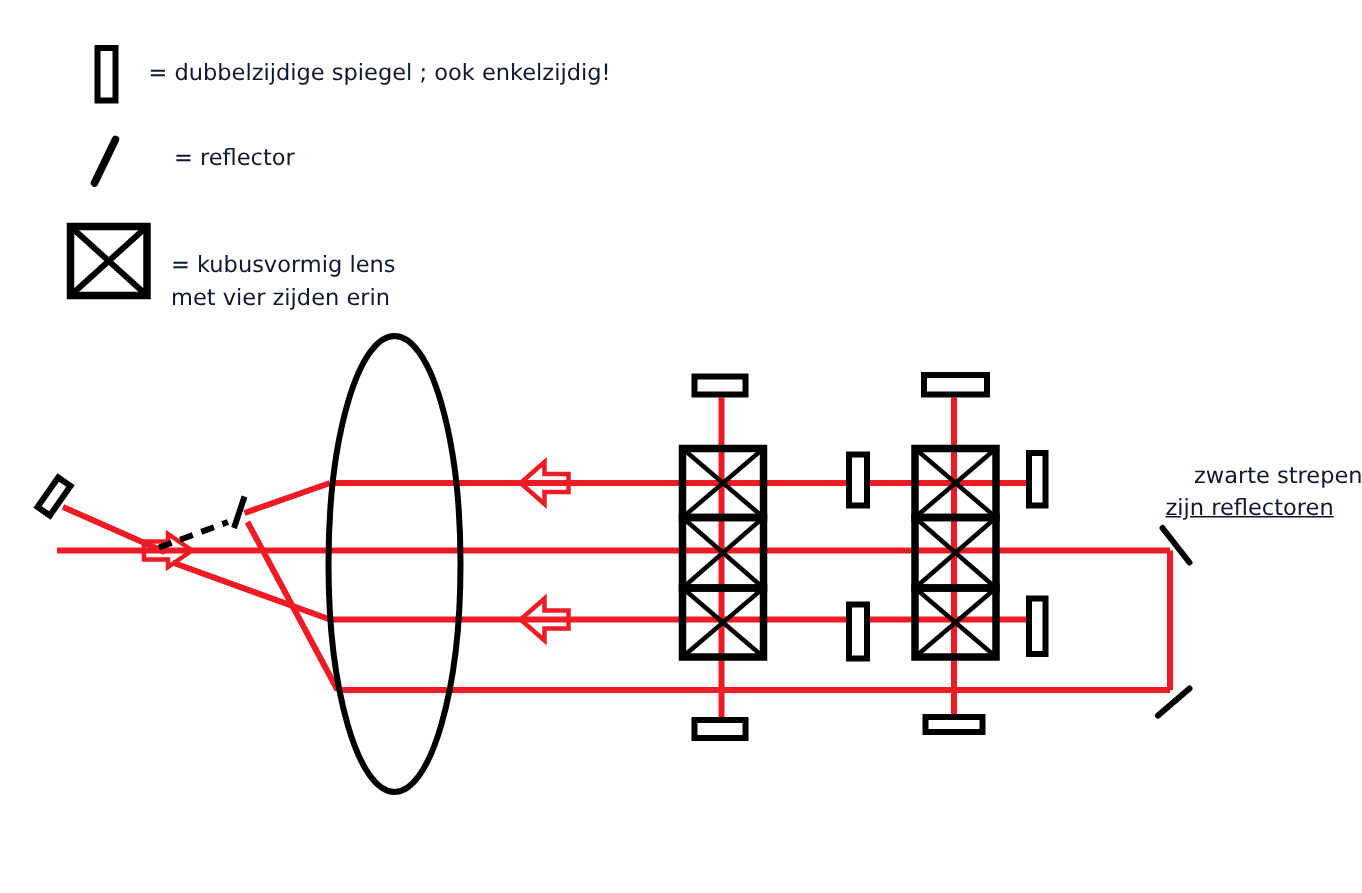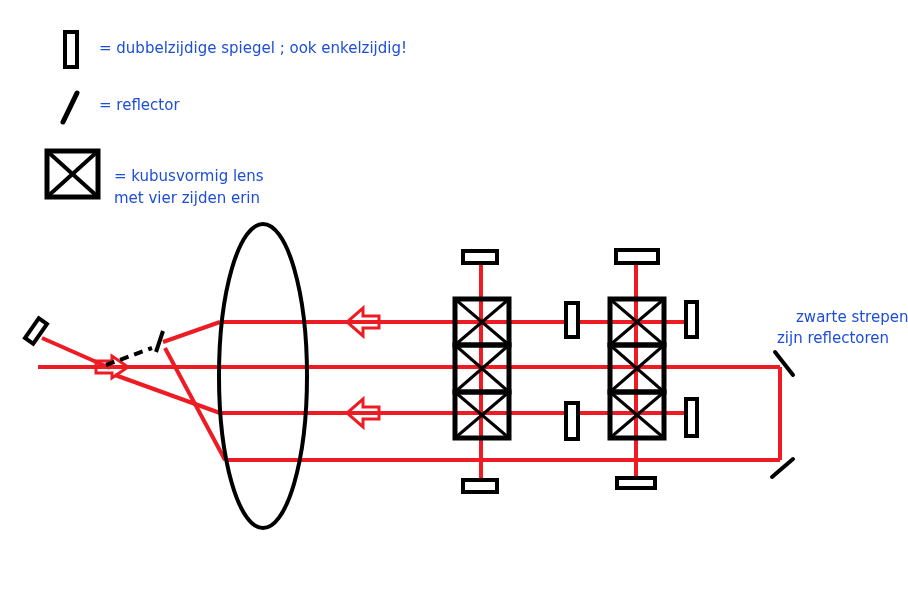--- a/index.html
+++ b/index.html
@@ -1,18 +1,18 @@
 <!DOCTYPE html>
 <html><head>
 <meta charset="utf-8">
 <style>
   html, body { margin:0; padding:0; background:#ffffff; }
   #canvas { position:relative; width:908px; height:595px; overflow:hidden; background:#fff; }
   svg { position:absolute; left:0; top:0; }
-  .lbl { position:absolute; font-family:"DejaVu Sans", sans-serif; font-size:15px; color:#1d4ed8; white-space:nowrap; line-height:19px; }
+  .lbl { position:absolute; font-family:"DejaVu Sans", sans-serif; font-size:15px; color:#0f172a; white-space:nowrap; line-height:19px; }
 </style>
 </head>
 <body>
 
 <div id="canvas">
 <svg width="908" height="595" viewBox="0 0 908 595">
 
   <rect x="65" y="32" width="12" height="35" fill="none" stroke="#000" stroke-width="4"></rect>
   <line x1="77" y1="93" x2="63" y2="122" stroke="#000" stroke-width="5" stroke-linecap="round"></line>
   <g>
@@ -84,18 +84,18 @@
     <rect x="566" y="403" width="12" height="36"></rect>
     <rect x="686" y="302" width="11" height="35"></rect>
     <rect x="686" y="399" width="11" height="37"></rect>
   </g>
 
   <line x1="775" y1="352" x2="793" y2="375" stroke="#000" stroke-width="4" stroke-linecap="round"></line>
   <line x1="793" y1="459" x2="772" y2="477" stroke="#000" stroke-width="4" stroke-linecap="round"></line>
 </svg>
 
 <div class="lbl" style="left:99px;top:39px;">= dubbelzijdige spiegel  ; ook enkelzijdig!</div>
-<div class="lbl" style="left:99px;top:96px;">= reflector</div>
+<div class="lbl" style="left:116px;top:96px;">= reflector</div>
 <div class="lbl" style="left:114px;top:189px;">met vier zijden erin</div>
 <div class="lbl" style="left:114px;top:167px;">= kubusvormig lens</div>
 <div class="lbl" style="left:796px;top:308px;">zwarte strepen</div>
-<div class="lbl" style="left:777px;top:329px;">zijn reflectoren</div>
+<div class="lbl" style="left:777px;top:329px;text-decoration:underline;">zijn reflectoren</div>
 </div>
 
 </body></html>

